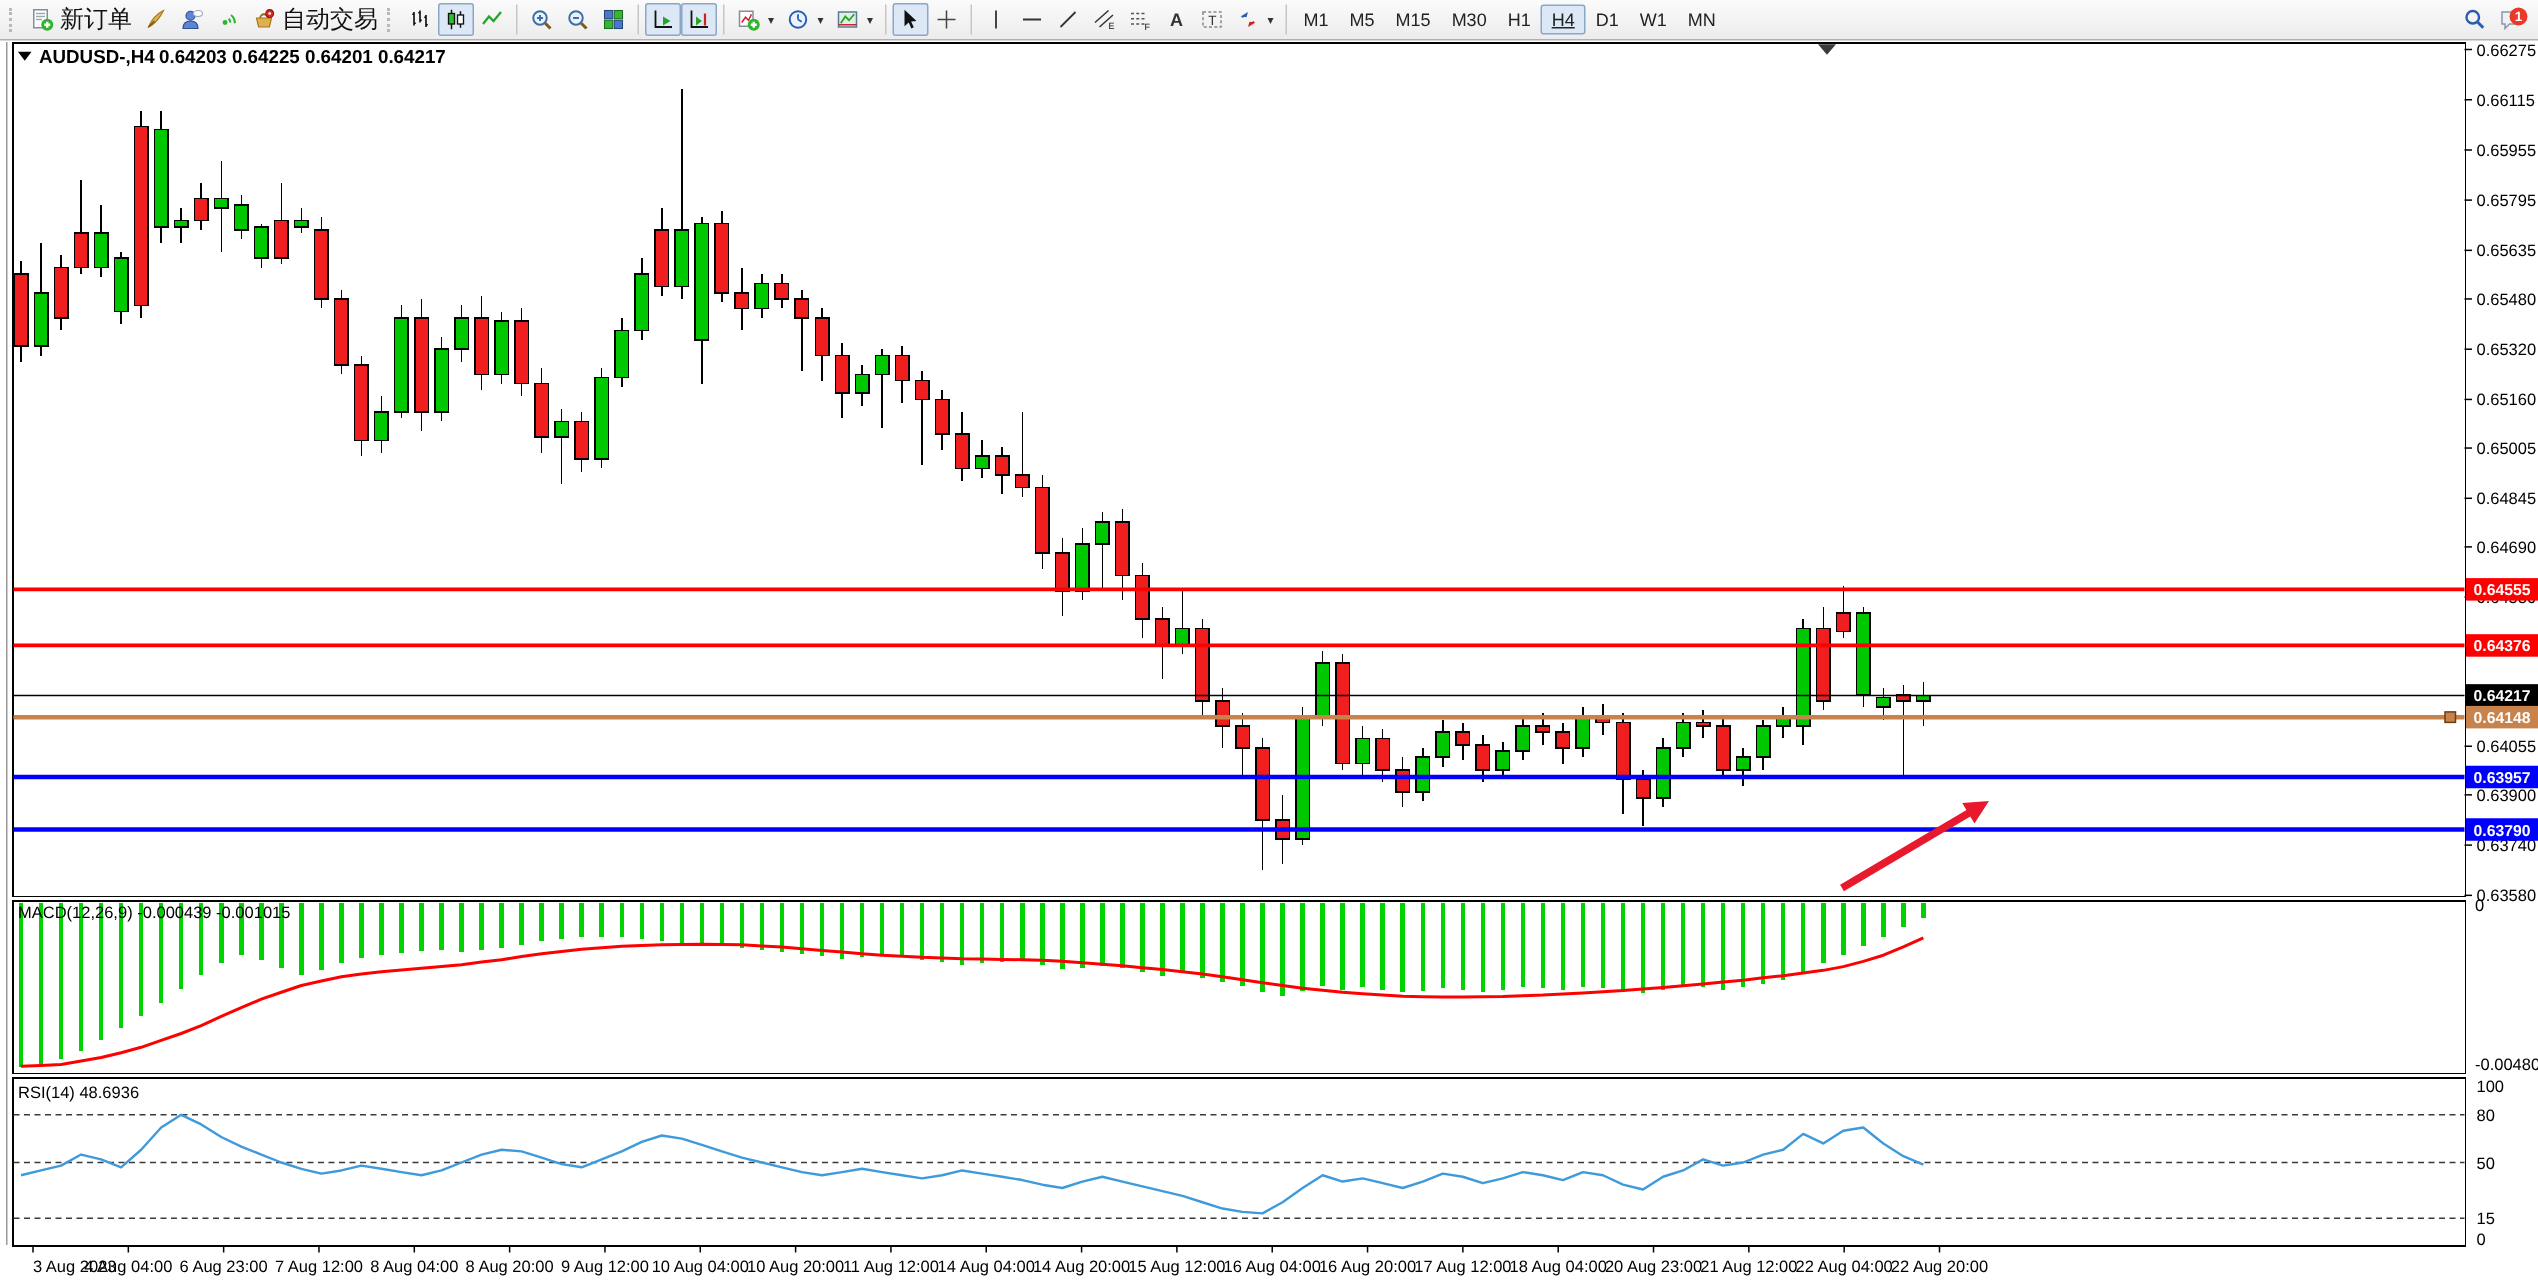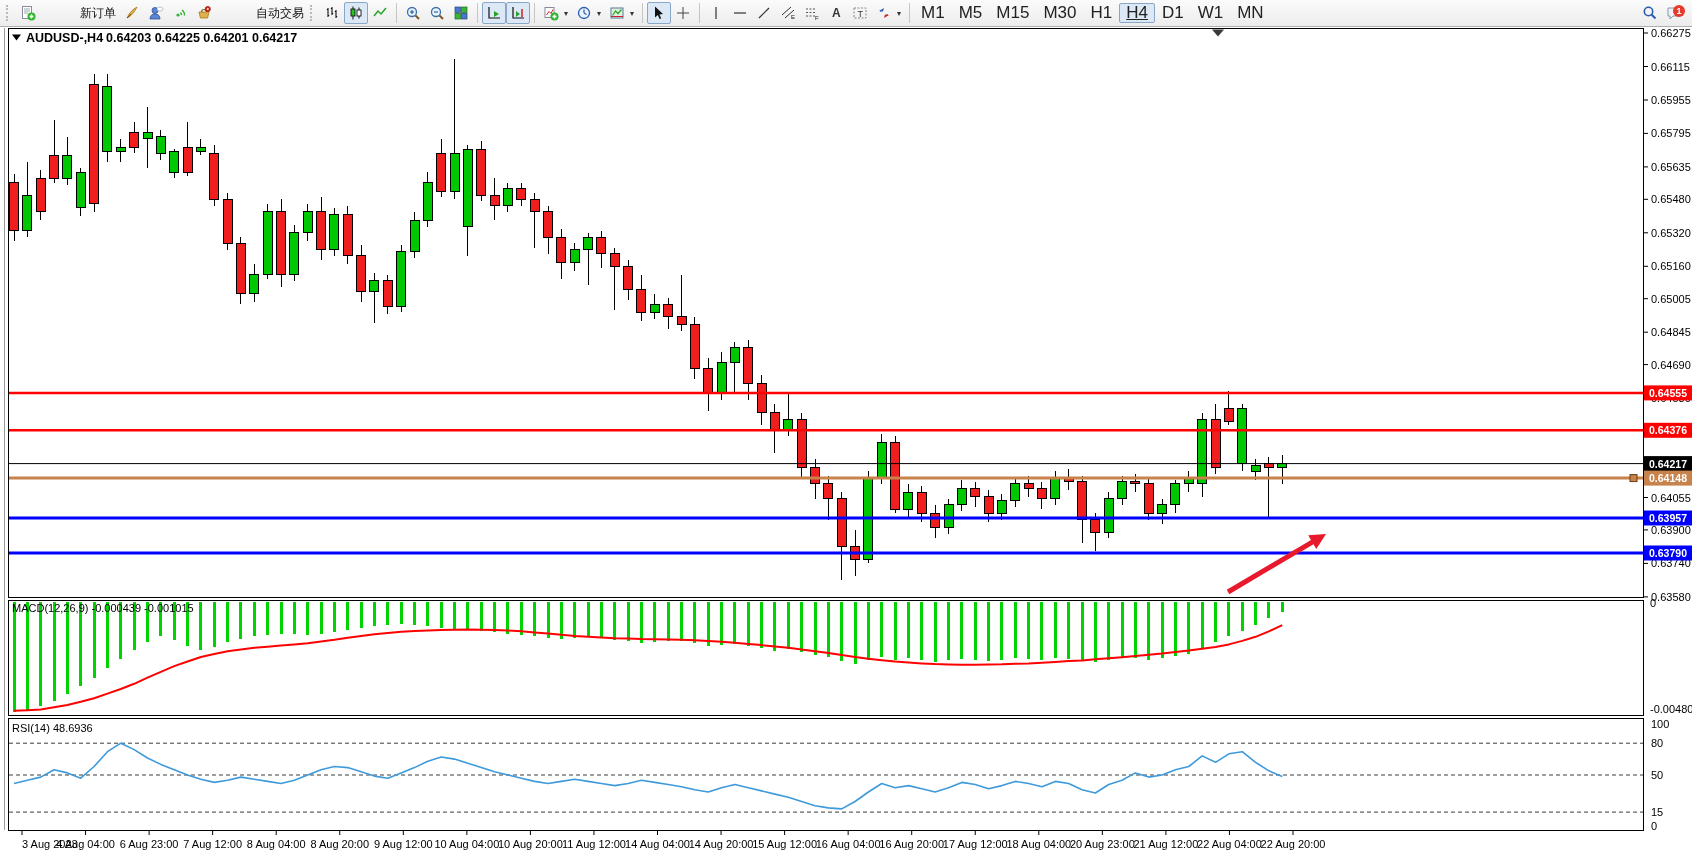--- a/index.html
+++ b/index.html
@@ -5,25 +5,25 @@
   html,body{margin:0;padding:0;width:1692px;height:855px;overflow:hidden;background:#fff;
     font-family:"Liberation Sans",sans-serif;}
   #cv{position:absolute;left:0;top:0;font-family:"Liberation Sans",sans-serif;}
   .toolbar{position:absolute;left:0;top:0;width:1692px;height:27px;box-sizing:border-box;
     background:linear-gradient(#fbfbfb,#ececec);border-bottom:1px solid #b0b0b0;
     display:flex;align-items:center;padding:0 4px;z-index:10;}
   .tb{height:22px;min-width:24px;box-sizing:border-box;display:flex;align-items:center;justify-content:center;
     gap:4px;padding:0 3px;border:1px solid transparent;border-radius:2px;background:transparent;
     font-size:12px;color:#111;cursor:default;white-space:nowrap;}
   .tb.pressed{background:#dcE8f6;border:1px solid #89a8c8;text-decoration:underline;}
-  .tb .lbl{font-size:12px;margin-left:40px;}
+  .tb .lbl{font-size:16px;}
   .grip{width:4px;height:16px;border-left:2px dotted #b9b9b9;margin:0 4px 0 2px;}
   .sep{width:1px;height:20px;background:#c6c6c6;margin:0 4px;}
   .caret{font-size:8px;color:#333;margin-left:1px;}
-  .tf{font-size:17px;color:#222;padding:2px 6px;height:20px;min-width:26px;}
+  .tf{font-size:12px;color:#222;padding:2px 6px;height:20px;min-width:26px;}
   .spacer{flex:1;}
   .badge{position:absolute;top:2px;left:10px;width:12px;height:12px;border-radius:50%;background:#e8392b;
     color:#fff;font-size:9px;font-weight:bold;text-align:center;line-height:12px;}
   .chatwrap{position:relative;}
   svg text{font-family:"Liberation Sans",sans-serif;}
   .hdr{font-size:12.5px;font-weight:600;fill:#000;}
   .plbl{font-size:11px;fill:#000;}
   .albl{font-size:11px;fill:#000;}
 </style>
 </head>

